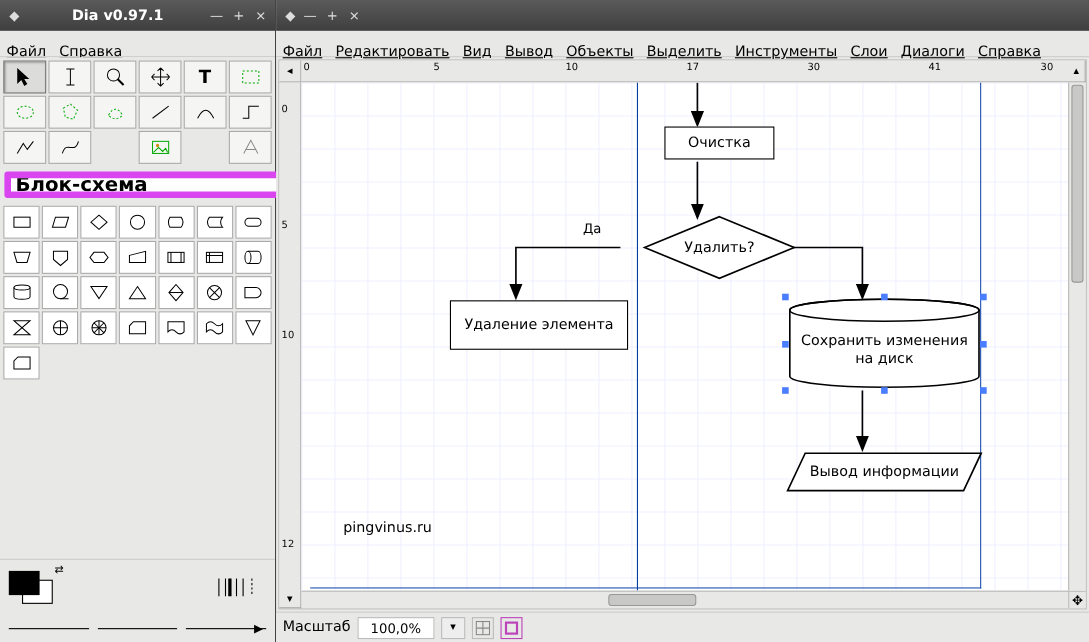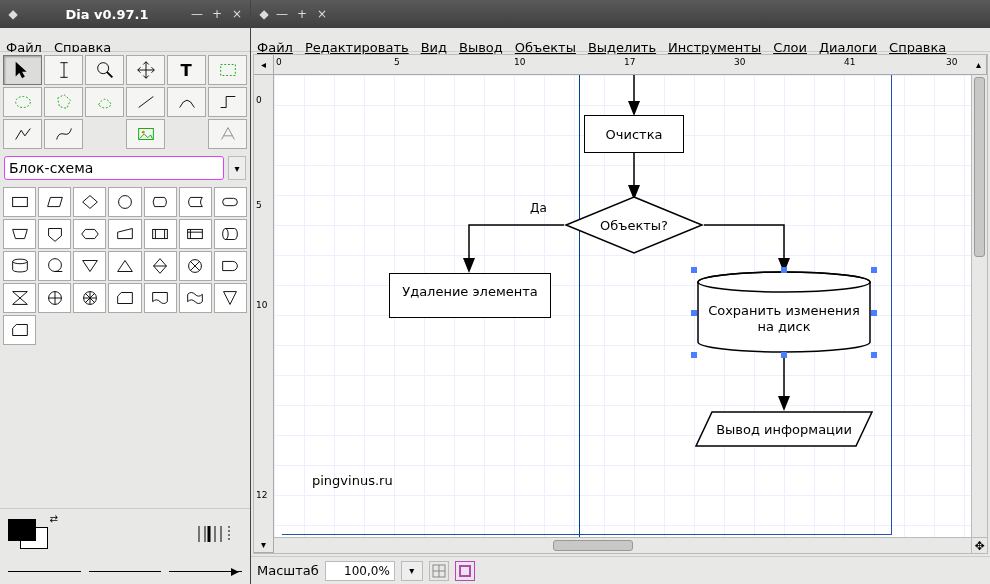--- a/index.html
+++ b/index.html
@@ -13,21 +13,21 @@
   .winicon.left { margin-right:4px; }
   .menubar { height:24px; background:#e8e8e6; display:flex; align-items:center; padding:0 6px; font-size:13px; border-bottom:1px solid #ccc; }
   .menubar span { margin-right:12px;margin-top:16px; }
   .menubar span u { text-decoration:underline; }
   
   .toolgrid { display:grid; grid-template-columns: repeat(6,1fr); gap:2px; padding:3px; background:#e8e8e6; }
   .toolbtn { height:30px; border:1px solid #aaa; background:#f5f5f3; display:flex; align-items:center; justify-content:center; position:relative; }
   .toolbtn.pressed { border:1px solid #777; background:#dcdcda; box-shadow: inset 1px 1px 2px rgba(0,0,0,.3); }
   .toolbtn svg { width:22px; height:22px; }
   .sheetbox { display:flex; padding:4px; gap:4px; }
-  .sheetbox input { flex:1; height:24px; font-size:14px; padding:0 4px; border:1px solid #d946ef; border-radius:3px; }
+  .sheetbox input { flex:1; height:24px; font-size:18px; padding:0 4px; border:6px solid #d946ef; border-radius:3px;font-weight:bold; }
   .sheetbox button { width:18px; border:1px solid #bbb; background:#eee; font-size:10px; }
   .shapegrid { display:grid; grid-template-columns:repeat(7,1fr); gap:2px; padding:3px; }
   .shapebtn { height:30px; border:1px solid #aaa; background:#fff; display:flex; align-items:center; justify-content:center; }
   .shapebtn svg { width:22px; height:22px; }
   .bottom-swatches { margin-top:auto; padding:4px 8px; height:50px; display:flex; align-items:center; justify-content:space-between; border-top:1px solid #ccc; background:#e8e8e6; }
   .colorswatch { width:40px; height:30px; position:relative; }
   .colorswatch .bg { position:absolute; right:0; bottom:0; width:28px; height:22px; background:#fff; border:1px solid #000;}
   .colorswatch .fg { position:absolute; left:0; top:0; width:28px; height:22px; background:#000; }
   .colorswatch .arrow { position:absolute; right:-10px; top:-6px; font-size:10px; }
   .pattern { width:50px; height:28px; display:flex; align-items:center; justify-content:center; }
@@ -53,25 +53,25 @@
   
   .vguide { position:absolute; top:0; bottom:0; width:1px; background:#0040a0; }
   
   .vscroll { background:#e8e8e6; border-left:1px solid #bbb; position:relative;}
   .vscroll .thumb { position:absolute; left:2px; right:2px; top:2px; height:180px; background:#c8c8c6; border:1px solid #999; border-radius:3px;}
   .hscroll { background:#e8e8e6; border-top:1px solid #bbb; position:relative; display:flex; align-items:center; justify-content:center;}
   .hscroll .thumb { position:absolute; top:2px; bottom:2px; left:40%; width:80px; background:#c8c8c6; border:1px solid #999; border-radius:3px;}
   .hscroll::after { content:"⋯"; color:#777; font-size:11px; letter-spacing:2px;}
   .scrollcorner { background:#e8e8e6; display:flex; align-items:center; justify-content:center; font-size:12px; border-left:1px solid #bbb; border-top:1px solid #bbb;}
   
-  .node { position:absolute; background:#fff; border:1.5px solid #000; font-size:13px; display:flex; align-items:center; justify-content:center; text-align:center; padding:18px 4px; }
+  .node { position:absolute; background:#fff; border:1.5px solid #000; font-size:13px; display:flex; align-items:center; justify-content:center; text-align:center; padding:4px 4px;margin-left:20px; }
   .handle { position:absolute; width:6px; height:6px; background:#4a7dff; }
   
   .statusbar { height:28px; background:#e8e8e6; border-top:1px solid #ccc; display:flex; align-items:center; padding:0 6px; gap:6px; font-size:13px;}
-  .statusbar input { width:70px; height:20px; font-size:12px; text-align:right; padding:0 4px; border:1px solid #bbb; }
+  .statusbar input { width:70px; height:20px; font-size:12px; text-align:center; padding:0 4px; border:1px solid #bbb; }
   .statusbar .dd { width:22px; height:20px; border:1px solid #bbb; background:#eee; display:flex; align-items:center; justify-content:center; font-size:10px;}
   .statusbar .sq { width:20px; height:20px; border:1px solid #bbb; display:flex; align-items:center; justify-content:center;}
   
   .diamond { width:140px; height:60px; background:transparent; border:none; }
   .diamond svg { position:absolute; inset:0; }
   .cyl { border:none; background:transparent; }
   .para { border:none; background:transparent; }
   .label-floating { position:absolute; font-size:12px; }
 </style>
 </head>
@@ -447,25 +447,25 @@
       </svg>
 
       <div class="node" style="left:310px; top:40px; width:100px; height:30px;">
         <span>Очистка</span>
       </div>
 
       <div class="node diamond" style="left:290px; top:120px; width:140px; height:60px; border:none;">
         <svg viewBox="0 0 140 60" style="position:absolute;inset:0;">
             <path d="M70 2 L138 30 L70 58 L2 30 Z" fill="#fff" stroke="#000" stroke-width="1.5"></path>
           </svg>
-        <span style="position:relative">Объекты?</span>
+        <span style="position:relative">Удалить?</span>
       </div>
       <span class="label-floating" style="left:256px; top:126px;text-align:center;">Да</span>
 
-      <div class="node" style="left:115px; top:198px; width:162px; height:45px;align-items:flex-end;">
+      <div class="node" style="left:115px; top:198px; width:162px; height:45px;">
         <span>Удаление элемента</span>
       </div>
 
       <div class="node para" style="left:420px; top:335px; width:180px; height:38px;">
         <svg viewBox="0 0 180 38" style="position:absolute;inset:0;">
             <path d="M18 2 H178 L162 36 H2 Z" fill="#fff" stroke="#000" stroke-width="1.5"></path>
           </svg>
         <span style="position:relative">Вывод информации</span>
       </div>
 

